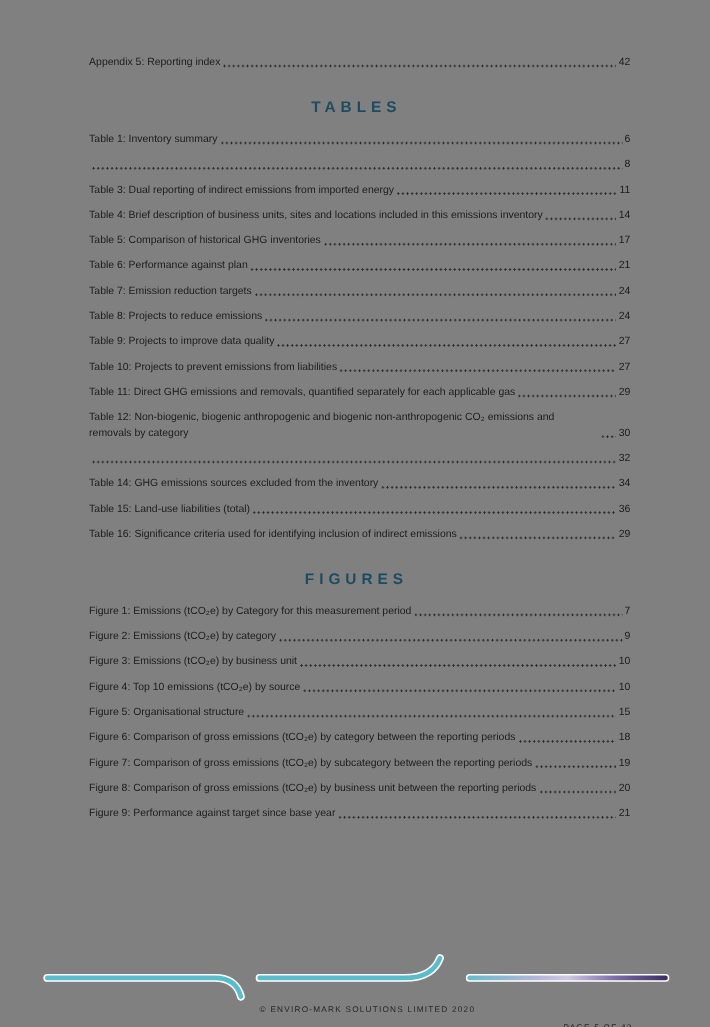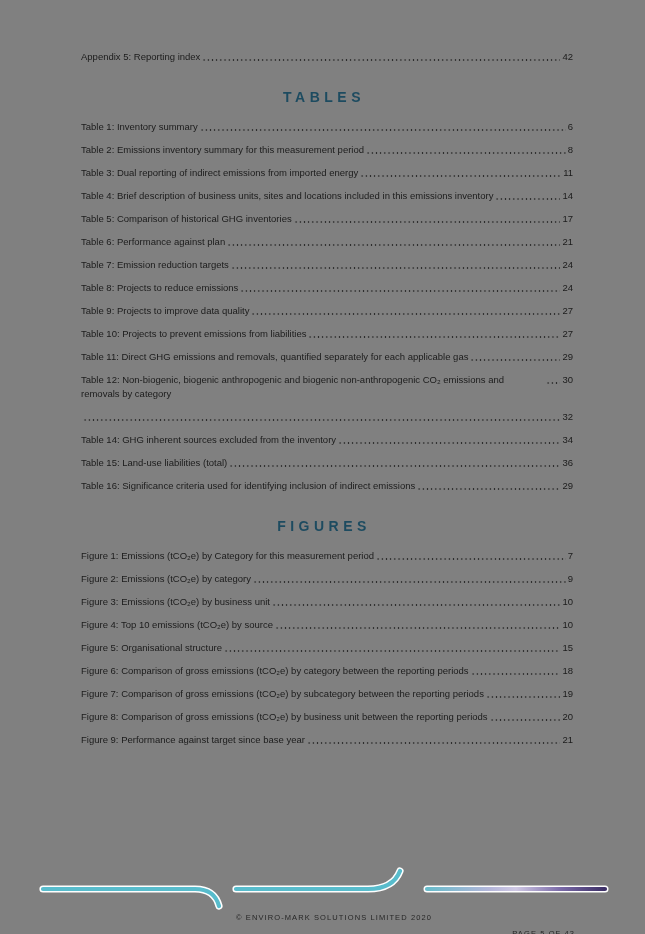--- a/index.html
+++ b/index.html
@@ -10,20 +10,21 @@
     position:relative;
     overflow:hidden;
   }
   .content{
     position:absolute;
     left:81px; top:50px;
     width:492px;
   }
   .toc-row{
     display:flex;
+    align-items:flex-end;
     margin-bottom:9px;
     font-size:9.5px;
     line-height:14px;
     color:#1b1b1b;
   }
   .toc-label{flex:0 1 auto;}
   .toc-dots{
     flex:1 1 14px;
     min-width:14px;
     height:14px;
@@ -71,21 +72,20 @@
     </div>
 
     <h2 class="toc-heading">TABLES</h2>
 
     <div class="toc-row">
       <span class="toc-label">Table 1: Inventory summary</span>
       <span class="toc-dots"></span>
       <span class="toc-page">6</span>
     </div>
     <div class="toc-row">
-      <span class="toc-label">Table 2: Emissions inventory summary for this measurement period</span>
       <span class="toc-dots"></span>
       <span class="toc-page">8</span>
     </div>
     <div class="toc-row">
       <span class="toc-label">Table 3: Dual reporting of indirect emissions from imported energy</span>
       <span class="toc-dots"></span>
       <span class="toc-page">11</span>
     </div>
     <div class="toc-row">
       <span class="toc-label">Table 4: Brief description of business units, sites and locations included in this emissions inventory</span>
@@ -130,21 +130,21 @@
     <div class="toc-row">
       <span class="toc-label">Table 12: Non-biogenic, biogenic anthropogenic and biogenic non-anthropogenic CO₂ emissions and removals by category</span>
       <span class="toc-dots"></span>
       <span class="toc-page">30</span>
     </div>
     <div class="toc-row">
       <span class="toc-dots"></span>
       <span class="toc-page">32</span>
     </div>
     <div class="toc-row">
-      <span class="toc-label">Table 14: GHG inherent sources excluded from the inventory</span>
+      <span class="toc-label">Table 14: GHG emissions sources excluded from the inventory</span>
       <span class="toc-dots"></span>
       <span class="toc-page">34</span>
     </div>
     <div class="toc-row">
       <span class="toc-label">Table 15: Land-use liabilities (total)</span>
       <span class="toc-dots"></span>
       <span class="toc-page">36</span>
     </div>
     <div class="toc-row">
       <span class="toc-label">Table 16: Significance criteria used for identifying inclusion of indirect emissions</span>

